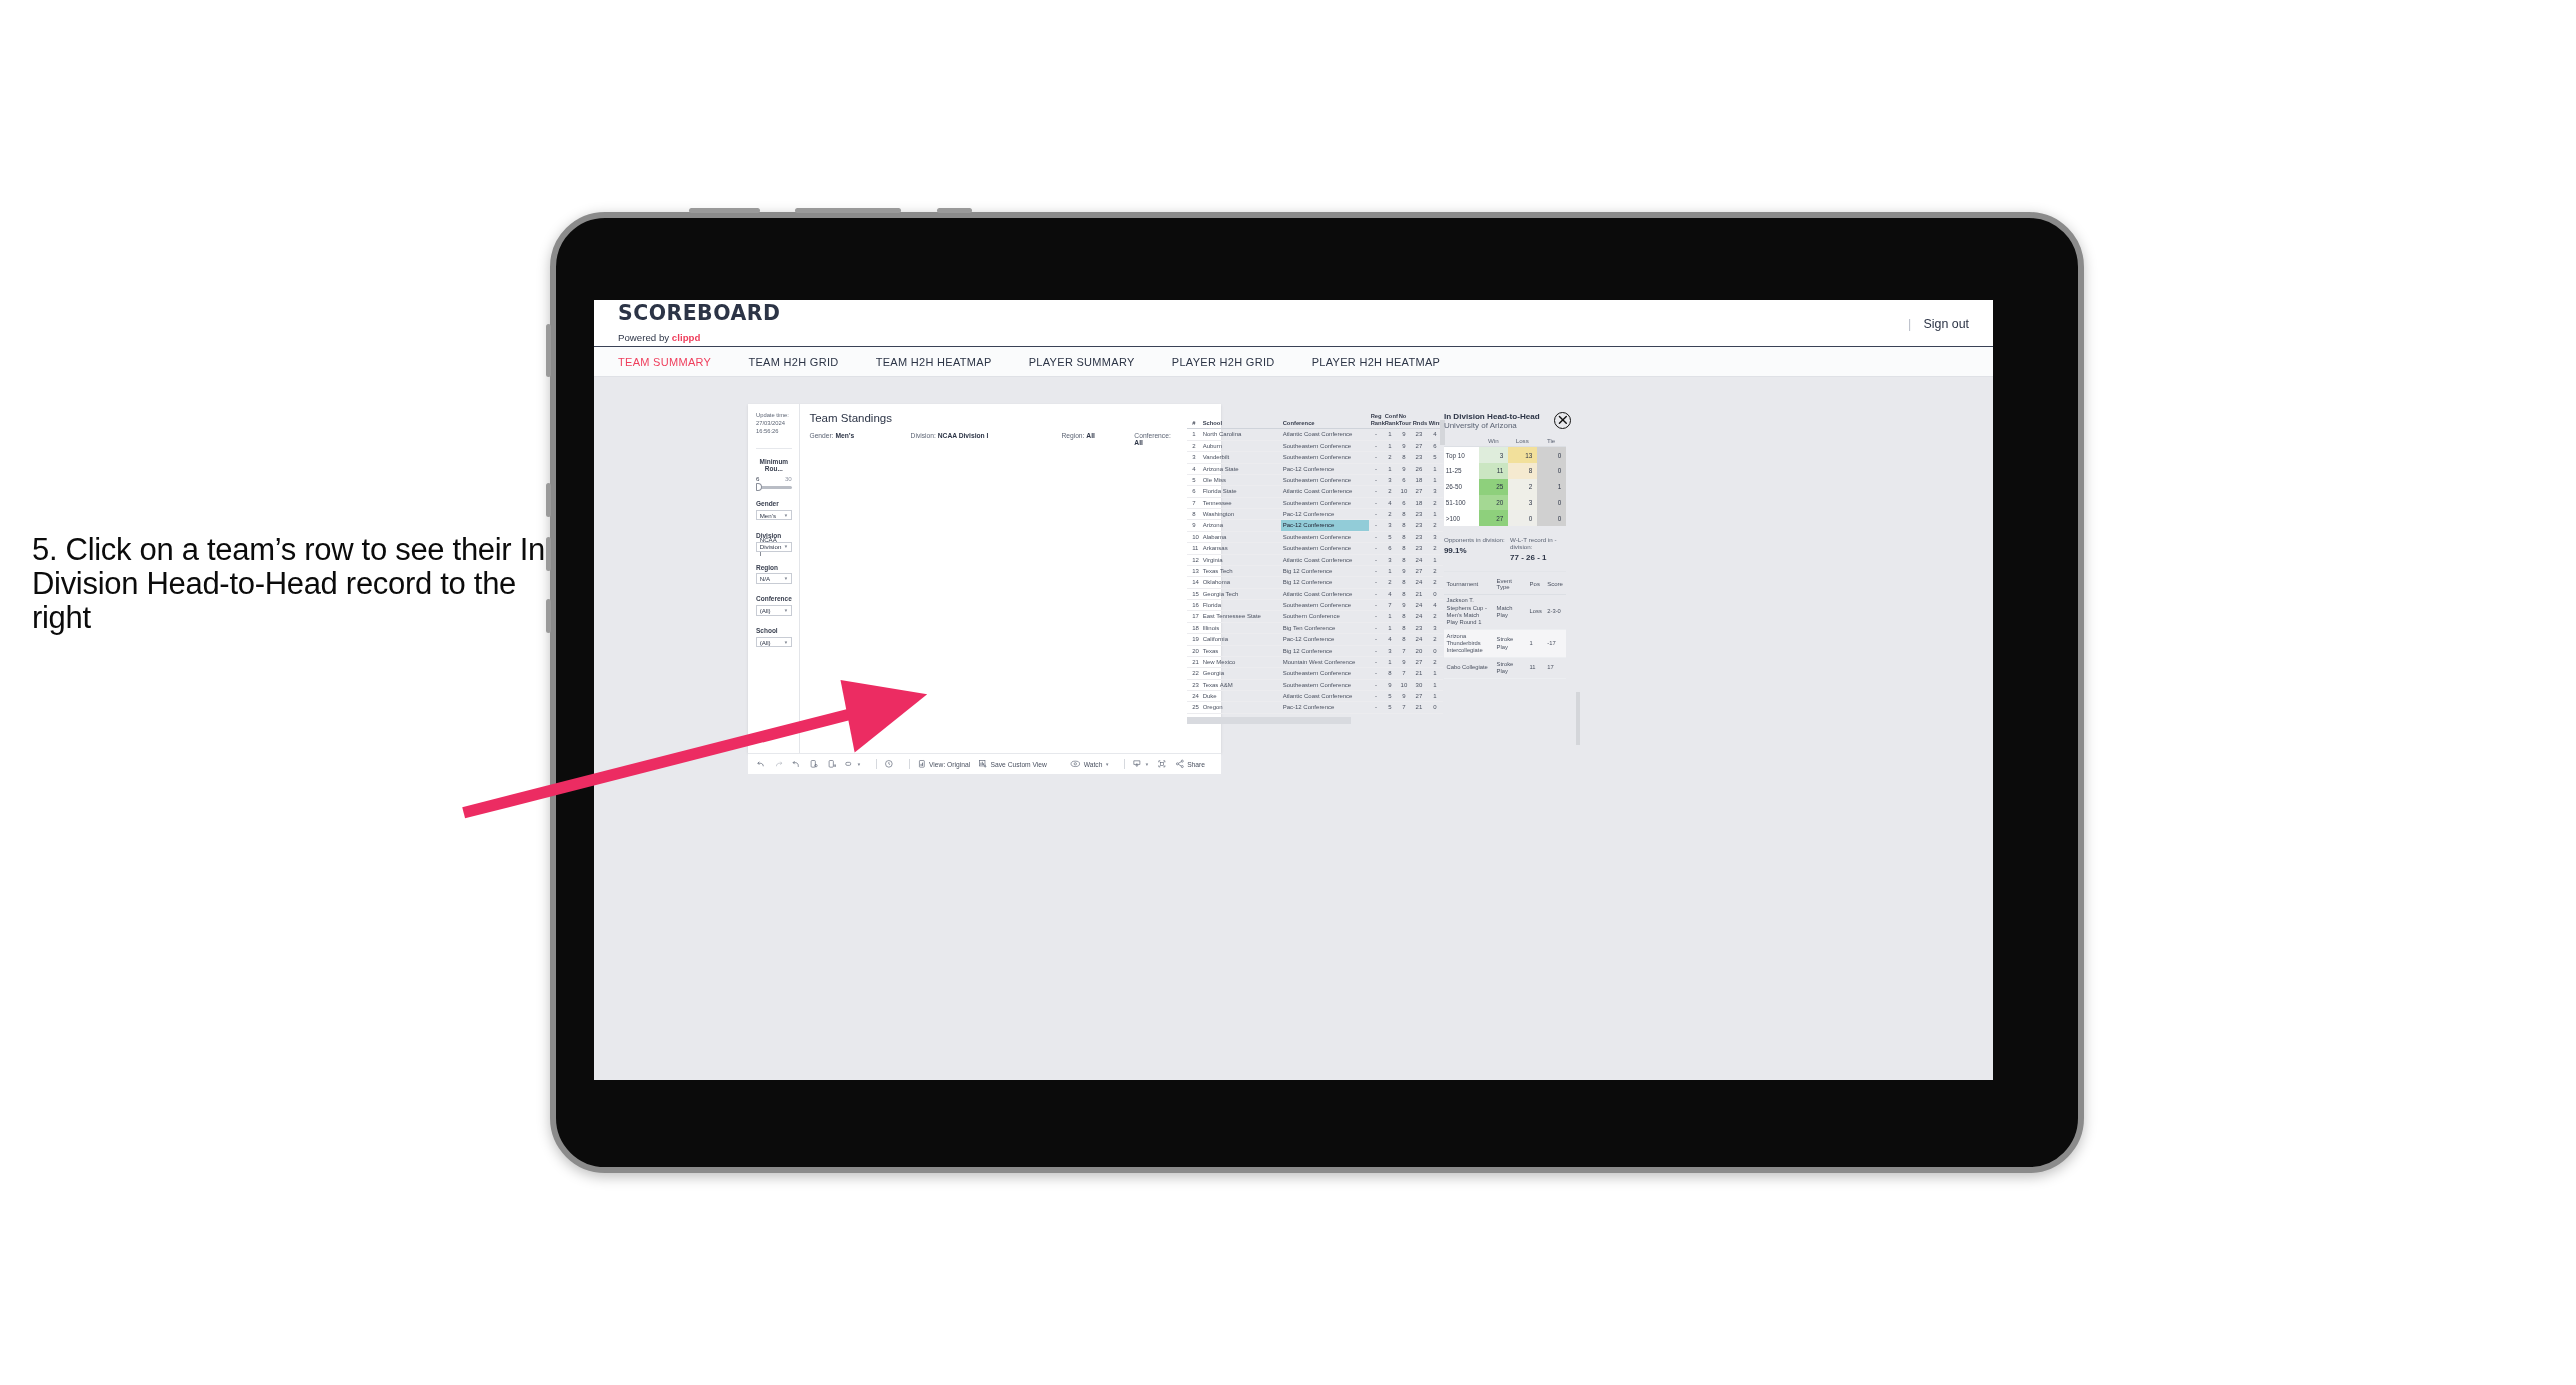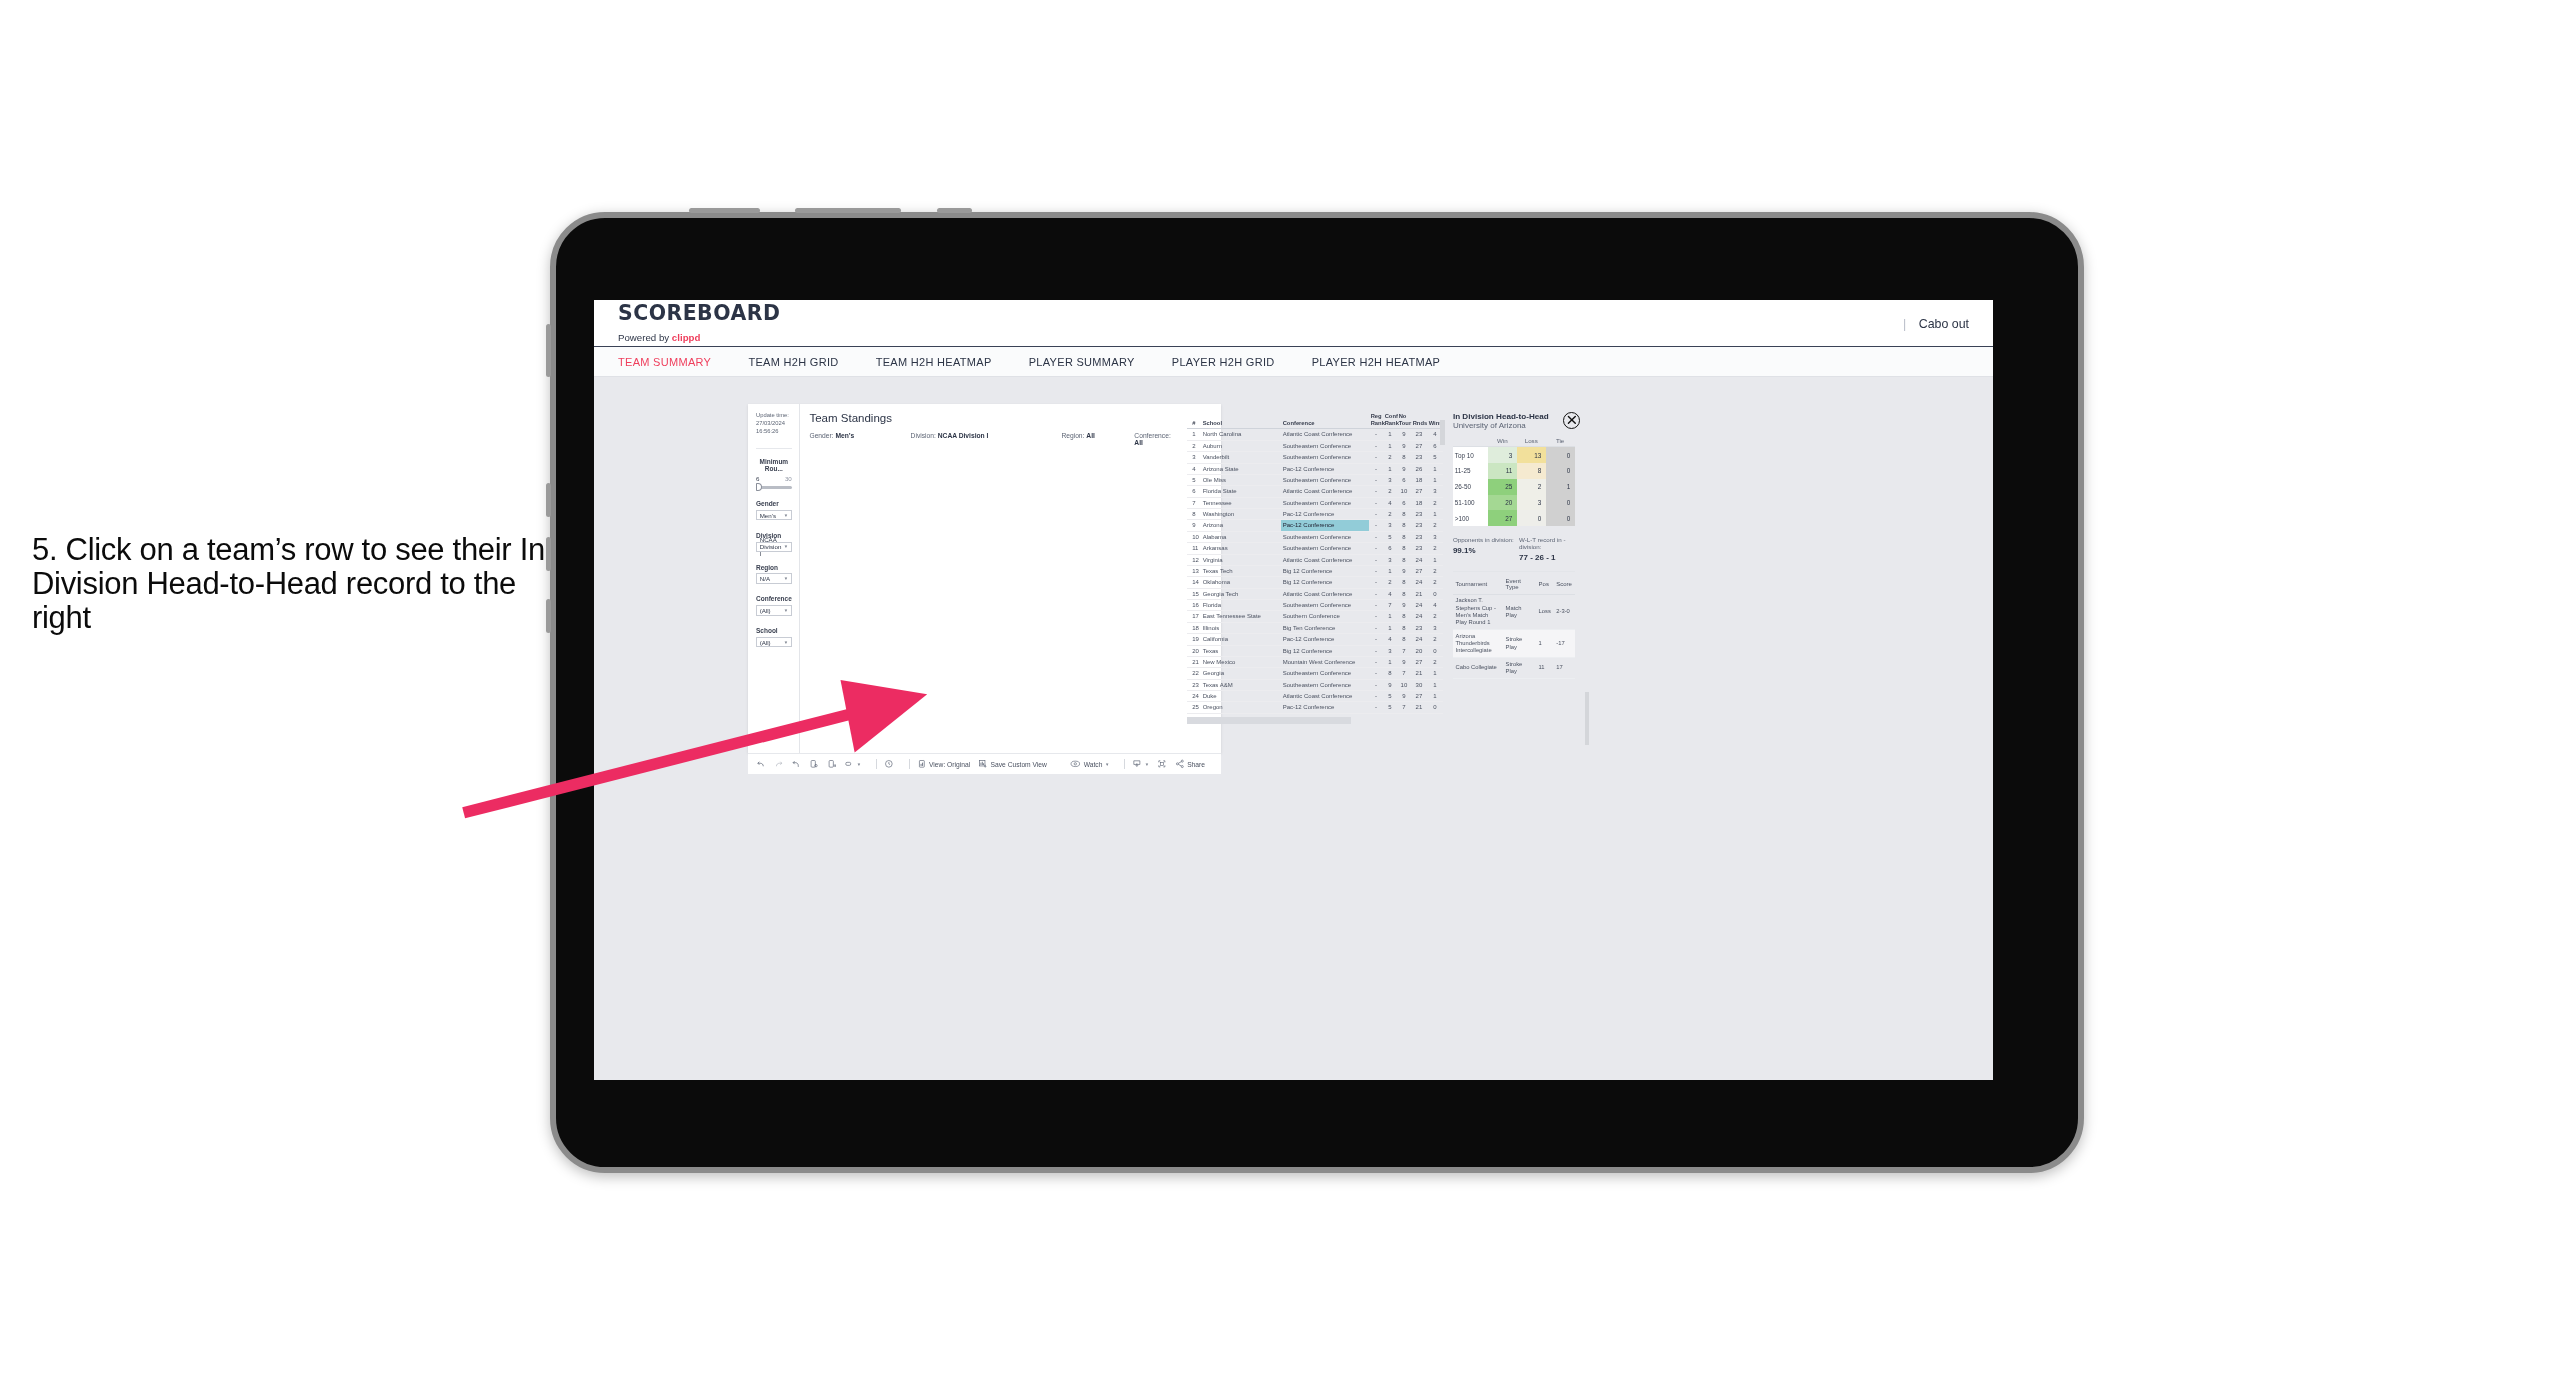--- a/index.html
+++ b/index.html
@@ -153,21 +153,21 @@
   .c-wins { width:16px; text-align:center; }
   tr.sel td.c-conf { background:#92ccd8; color:#223; }
   
   #st-vscroll { position:absolute; right:-5.3px; top:8px; width:5.3px; height:100%; }
   #st-vthumb { width:5.3px; height:25px; background:#d4d6da; }
   
   #st-hscroll { height:7px; margin-top:3.5px; width:228px; background:transparent; }
   #st-hthumb { height:7px; width:164px; background:#d8dadf; }
 
   
-  #h2h { flex:1; margin-left:13px; padding-right:12px; position:relative; }
+  #h2h { flex:1; margin-left:4px; padding-right:12px; position:relative; }
   .h2h-title { font-size:8.1px; font-weight:bold; color:#2c3446; }
   .h2h-sub { font-size:8px; color:#5c6474; margin-top:0.9px; }
   #closebtn {
     position:absolute; right:6.2px; top:0px;
     width:17px; height:17px; border:1.5px solid #111; border-radius:50%;
     display:flex; align-items:center; justify-content:center;
     cursor:pointer;
   }
   table.h2h { width:100%; border-collapse:collapse; margin-top:6.2px; font-size:6.2px; table-layout:fixed; }
   table.h2h th {
@@ -227,21 +227,21 @@
 
   <div id="screen">
 
     <div id="topbar">
       <div id="logoblock">
         <div class="logo-main">SCOREBOARD</div>
         <div class="logo-sub"><span>Powered by </span><span class="brand">clippd</span></div>
       </div>
       <div id="signout">
         <span class="vsep">|</span>
-        <span>Cabo out</span>
+        <span>Sign out</span>
       </div>
     </div>
 
     <div id="subtabs">
       <div class="subtab active">TEAM SUMMARY</div>
       <div class="subtab">TEAM H2H GRID</div>
       <div class="subtab">TEAM H2H HEATMAP</div>
       <div class="subtab">PLAYER SUMMARY</div>
       <div class="subtab">PLAYER H2H GRID</div>
       <div class="subtab">PLAYER H2H HEATMAP</div>

